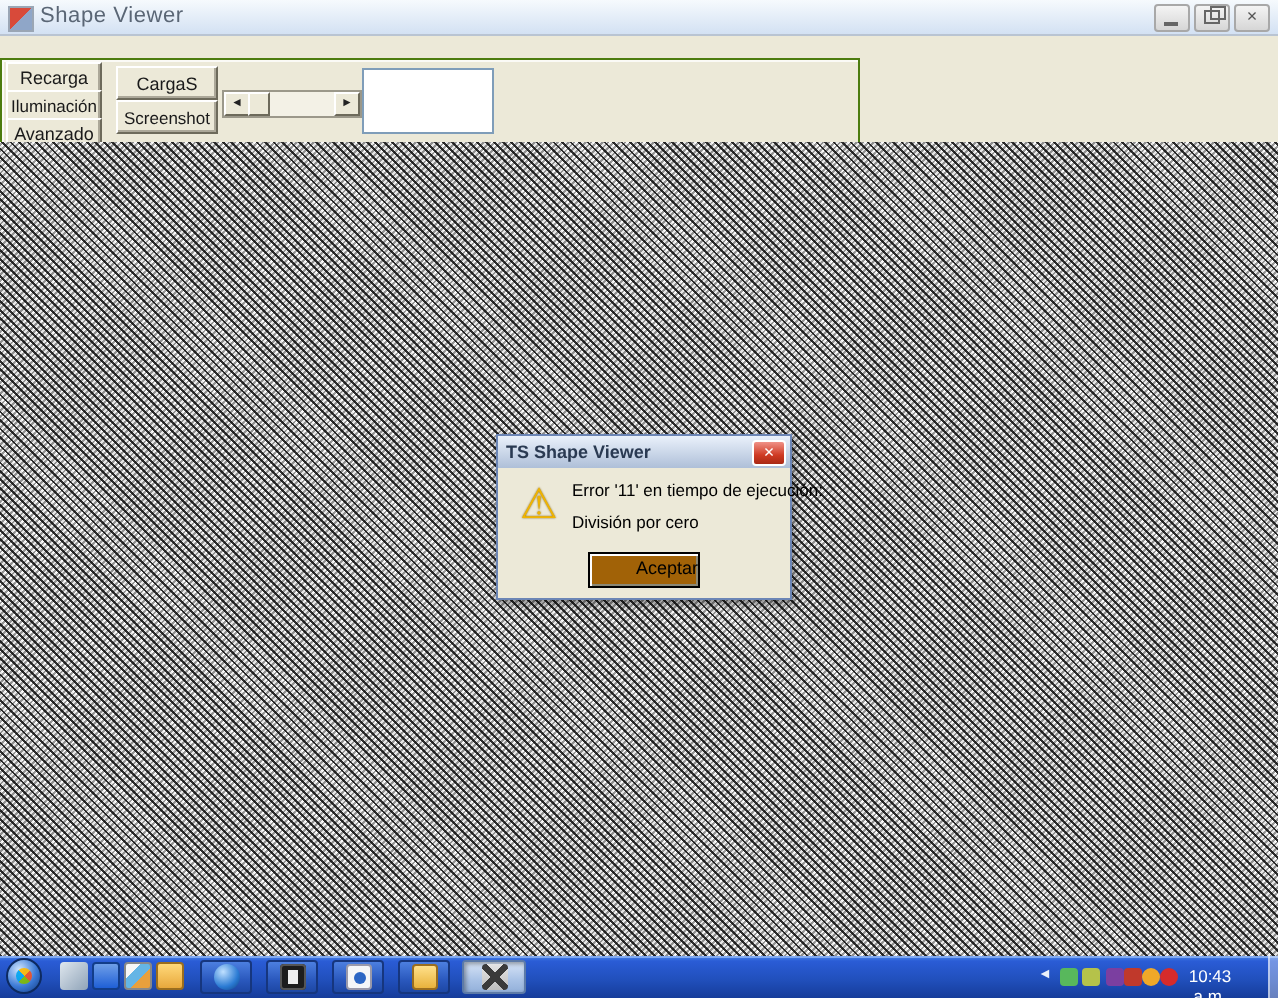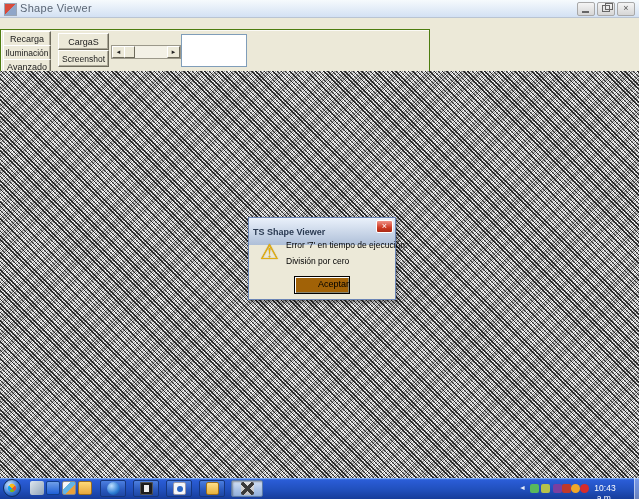--- a/index.html
+++ b/index.html
@@ -53,21 +53,21 @@
   .viewport{position:absolute;left:0;top:71px;width:639px;height:407px;
     background-color:#e6e6e6;
     background-image:
       repeating-linear-gradient(45deg, rgba(15,15,15,.85) 0 1px, transparent 1px 3px),
       repeating-linear-gradient(-45deg, rgba(40,40,40,.45) 0 1px, transparent 1px 2px),
       repeating-linear-gradient(45deg, transparent 0 5px, rgba(255,255,255,.8) 5px 6px);}
 
   
   .dialog{position:absolute;left:248px;top:217px;width:146px;height:81px;background:#ece9d8;
     border:1px solid #6b85b5;box-shadow:1px 2px 4px rgba(0,0,0,.45);}
-  .dlg-titlebar{position:absolute;left:0;top:0;right:0;height:27px;
+  .dlg-titlebar{position:absolute;left:0;top:0;right:0;height:16px;
     background:linear-gradient(#eaf1fb,#aebfd8);display:flex;align-items:center;}
   .dlg-title{font-size:9px;font-weight:bold;color:#2a3a52;padding-left:4px;}
   .dlg-close{position:absolute;right:2px;top:2px;width:15px;height:11px;border-radius:2px;
     background:linear-gradient(#f09186,#cf3a23 60%,#a92914);border:1px solid #fff;
     color:#fff;font-size:9px;line-height:10px;text-align:center;cursor:default;}
   .dlg-body{position:absolute;left:0;top:14px;right:0;bottom:0;}
   .warn-icon{position:absolute;left:11px;top:8px;font-size:21px;color:#f0b400;
     text-shadow:0 0 1px #7a5c00;}
   .dlg-line1{position:absolute;left:37px;top:8px;font-size:8.5px;color:#000;white-space:nowrap;}
   .dlg-line2{position:absolute;left:37px;top:24px;font-size:8.5px;color:#000;}
@@ -157,21 +157,21 @@
 
   <div class="viewport"></div>
 
   <div class="dialog">
     <div class="dlg-titlebar">
       <span class="dlg-title">TS Shape Viewer</span>
       <div class="dlg-close">×</div>
     </div>
     <div class="dlg-body">
       <span class="warn-icon">⚠</span>
-      <div class="dlg-line1">Error '7' en tiempo de ejecución:</div>
+      <div class="dlg-line1">Error '11' en tiempo de ejecución:</div>
       <div class="dlg-line2">División por cero</div>
       <div class="dlg-ok">Aceptar</div>
     </div>
   </div>
 
   <div class="taskbar">
     <div class="start-orb">
       <div class="orb-flag"></div>
     </div>
 

